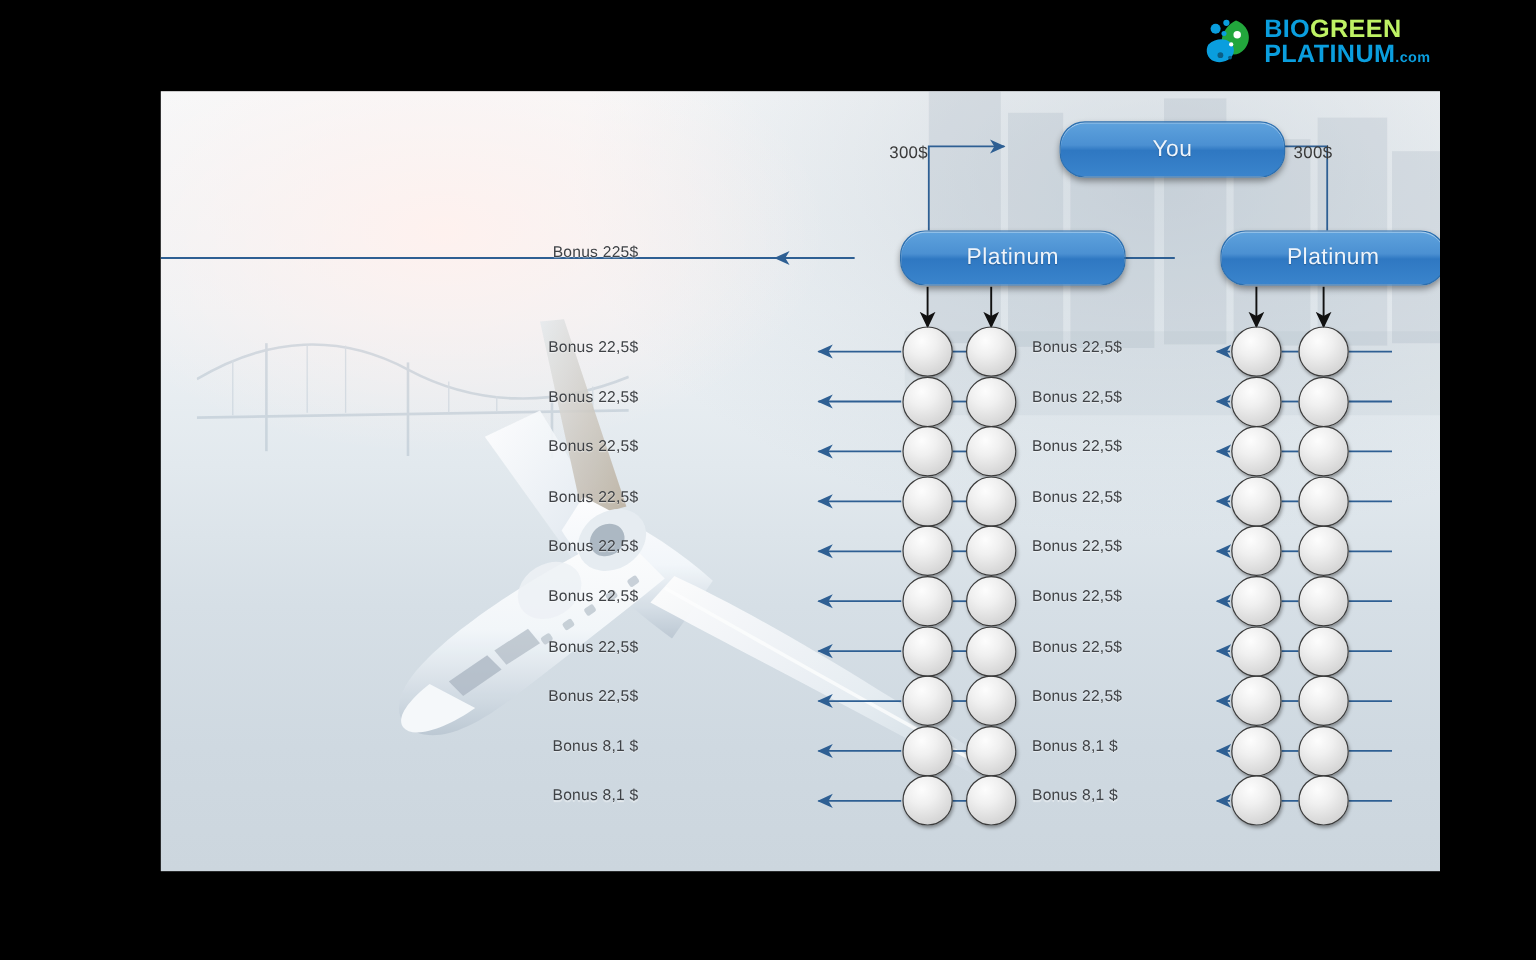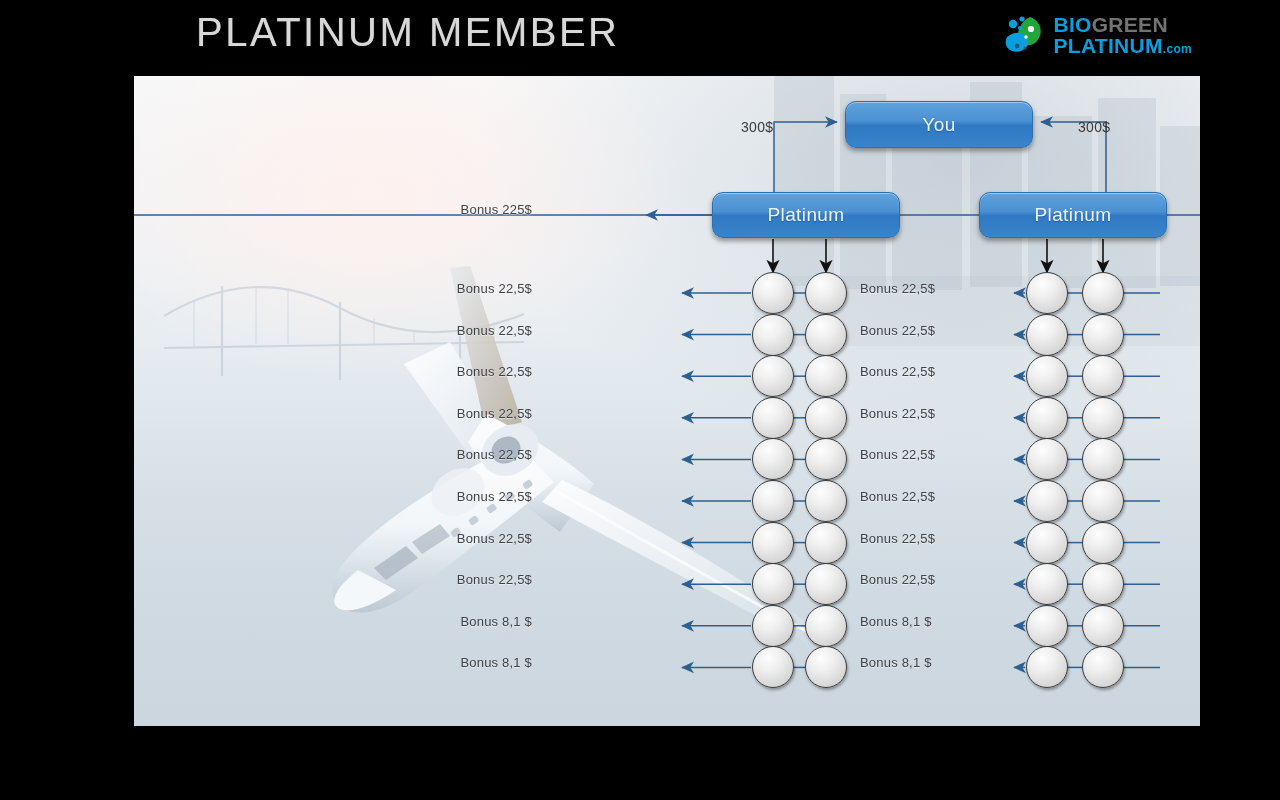--- a/index.html
+++ b/index.html
@@ -18,21 +18,21 @@
     color:#d8d8d8;
     text-shadow:0 0 1px rgba(255,255,255,.4);
     white-space:nowrap;
   }
   #logo { position:absolute; right:88px; top:12px; height:46px; display:flex; align-items:center; gap:7px; }
   #logo .mark { width:42px; height:40px; position:relative; flex:0 0 auto; }
   #logo .words { line-height:1.02; }
   #logo .l1 { font-size:21px; font-weight:bold; letter-spacing:.3px; }
   #logo .l2 { font-size:21px; font-weight:bold; letter-spacing:.3px; }
   .c-blue { color:#0a9ede; }
-  .c-green { color:#737373;margin-top:12px; }
+  .c-green { color:#bef264;margin-top:12px; }
   .c-dotcom { font-size:12px; }
 
   
   #pic {
     position:absolute; left:134px; top:76px; width:1066px; height:650px;
     overflow:hidden;
     background:
       radial-gradient(ellipse 520px 300px at 22% 18%, rgba(255,241,238,.95) 0%, rgba(255,255,255,0) 62%),
       radial-gradient(ellipse 700px 420px at 78% 12%, rgba(186,199,209,.55) 0%, rgba(255,255,255,0) 70%),
       linear-gradient(180deg,#f7f8f9 0%, #eef2f5 28%, #e2e9ee 48%, #d6dfe6 66%, #cfd9e1 84%, #ccd6de 100%);
@@ -41,28 +41,29 @@
   .sky { position:absolute; background:rgba(150,165,178,.20); }
   
   #bridge { position:absolute; left:30px; top:180px; width:360px; height:140px; opacity:.30; }
   #jet { position:absolute; left:120px; top:170px; width:640px; height:420px; opacity:.95; }
 
   
   #diagram { position:absolute; left:0; top:0; width:1066px; height:650px; }
 
   .node {
     position:absolute;
-    border-radius:11px;
+    border-radius:21px;
     background:linear-gradient(180deg,#5ea2dd 0%, #4b90d2 42%, #2f78c2 52%, #3a84cc 100%);
     border:1px solid #2d6fae;
     box-shadow:0 3px 5px rgba(0,0,0,.38), inset 0 1px 0 rgba(255,255,255,.42);
     color:#eef4fb;
     display:flex; align-items:center; justify-content:center;
     font-size:19px; letter-spacing:.4px;
     text-shadow:0 1px 1px rgba(0,0,0,.25);
+    margin-left:38px;
   }
   #node-you { left:711px; top:25px; width:188px; height:47px; }
   #node-pl-left { left:578px; top:116px; width:188px; height:46px; }
   #node-pl-right { left:845px; top:116px; width:188px; height:46px; }
 
   .money {
     position:absolute; font-size:14px; color:#3a3a3a;
     letter-spacing:.3px; white-space:nowrap;
   }
   #money-left { left:607px; top:43px; }
@@ -83,21 +84,20 @@
     border:1.6px solid #3b3b3b;
     box-shadow:1px 2px 3px rgba(0,0,0,.35);
   }
   svg.wires { position:absolute; left:0; top:0; width:1066px; height:650px; pointer-events:none; }
 </style>
 </head>
 <body>
 
 <div id="slide">
 
-  <div id="title">PLATINUM MEMBER</div>
 
   <div id="logo">
     <div class="mark">
       <svg width="42" height="40" viewBox="0 0 42 40">
         <path d="M26 2 C37 6 40 18 33 26 C27 33 18 31 15 24 C12 17 17 6 26 2 Z" fill="#22a63c"></path>
         <path d="M3 22 C11 15 22 17 24 25 C26 33 16 39 8 36 C2 34 0 27 3 22 Z" fill="#0a9ede"></path>
         <circle cx="9" cy="9" r="4.2" fill="#0a9ede"></circle>
         <circle cx="18" cy="4" r="2.6" fill="#0a9ede"></circle>
         <circle cx="16" cy="13" r="2.1" fill="#0a9ede"></circle>
         <circle cx="27" cy="14" r="3.1" fill="#ffffff"></circle>

